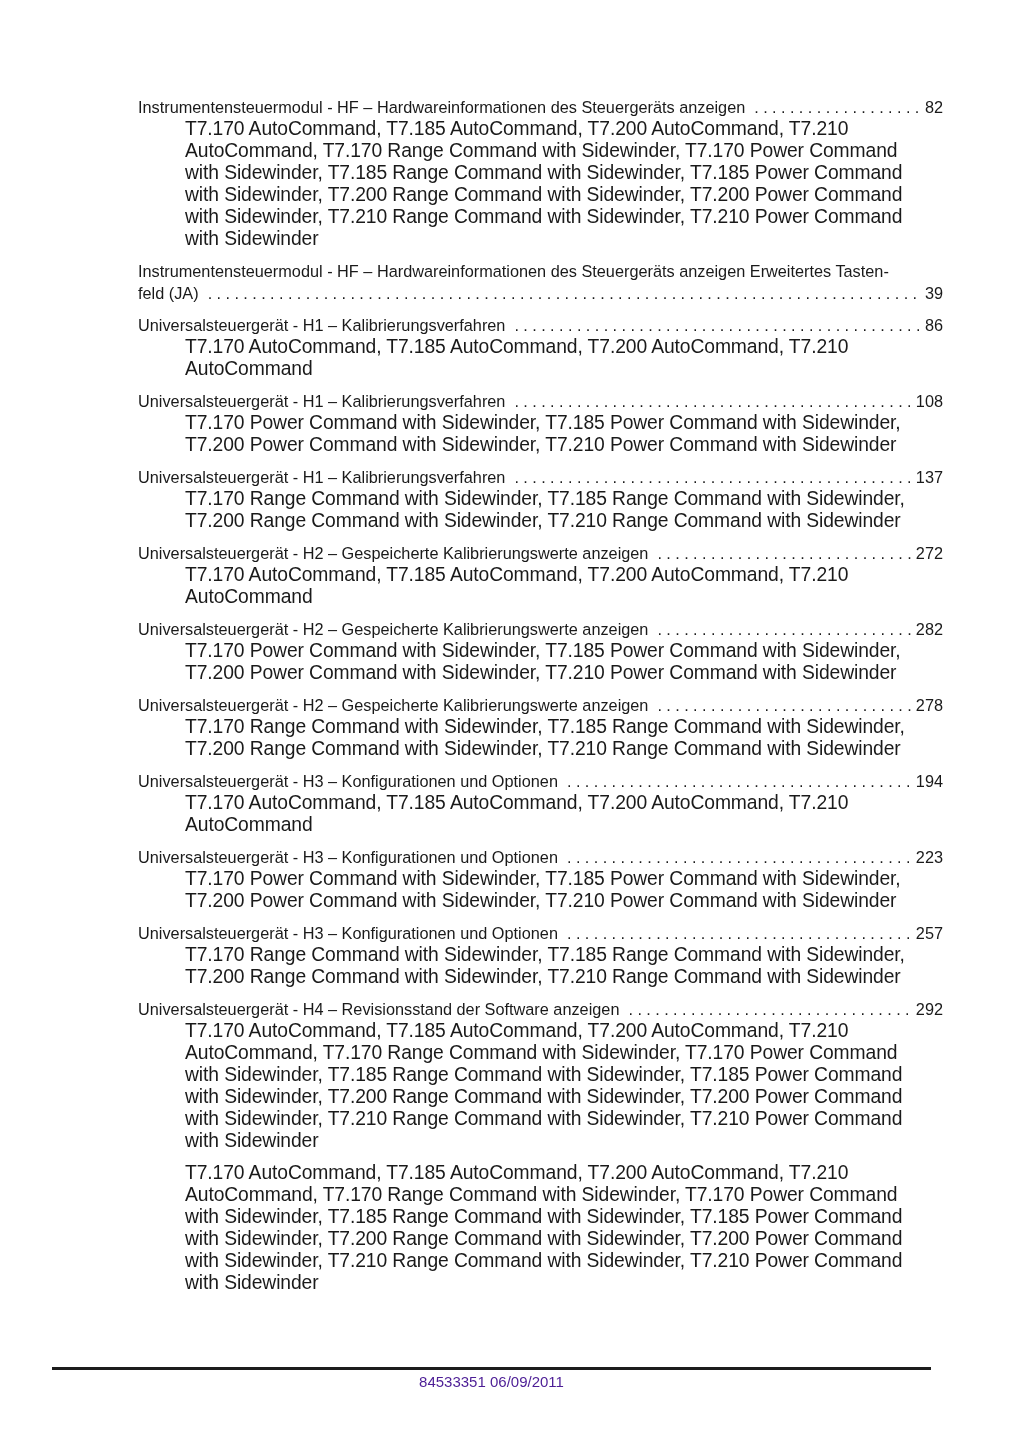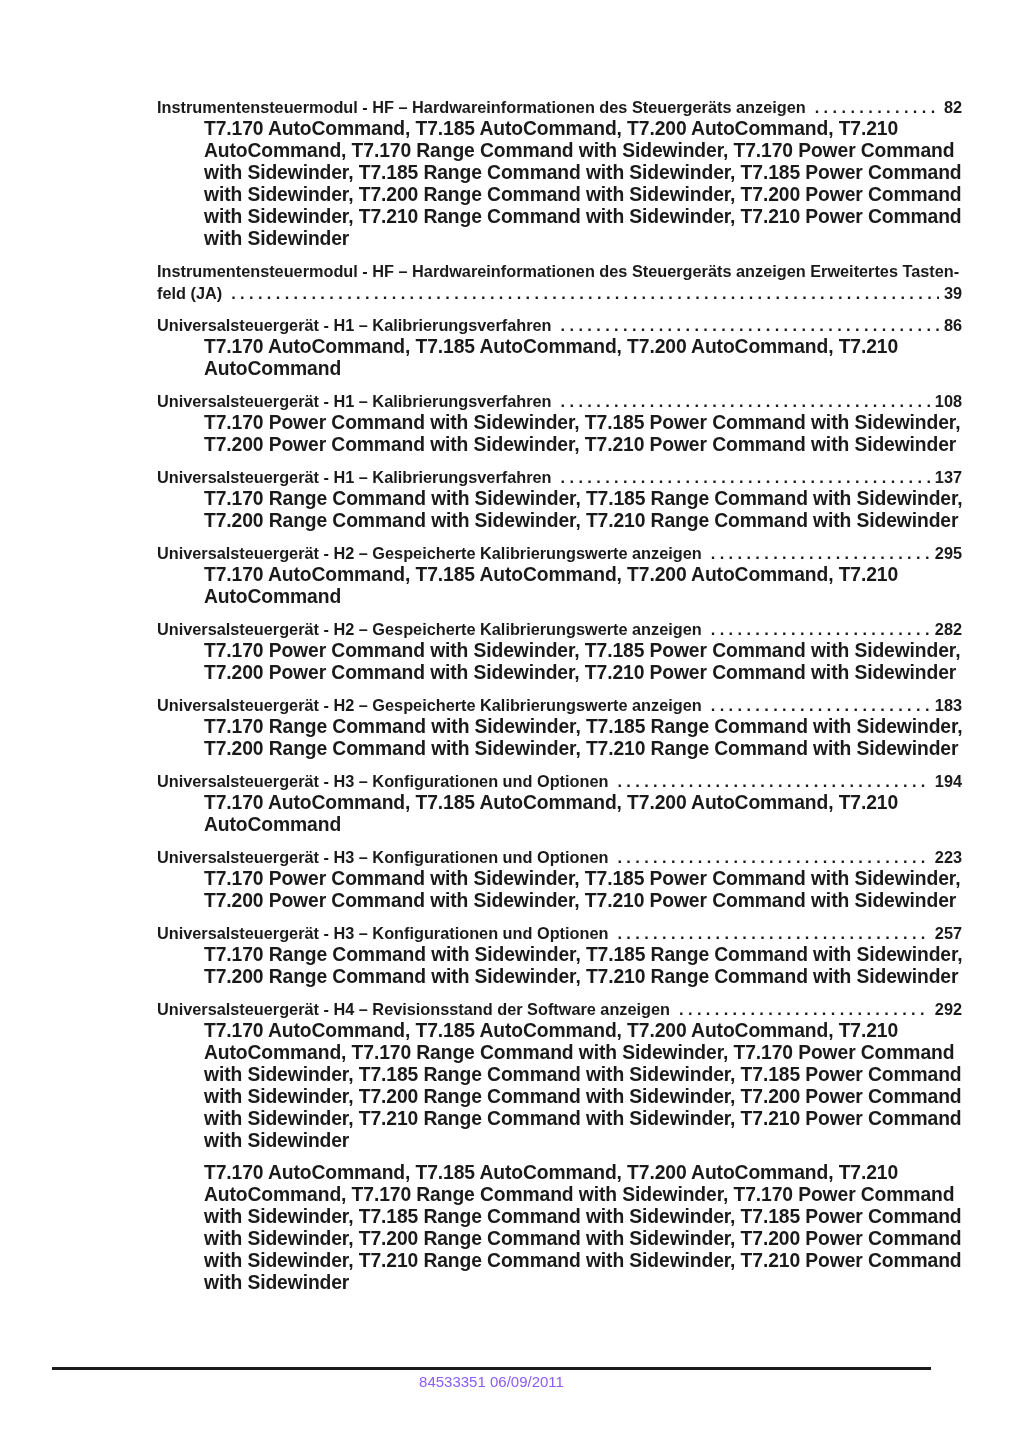--- a/index.html
+++ b/index.html
@@ -10,24 +10,23 @@
   body {
     width: 1024px;
     height: 1447px;
     background: #ffffff;
     position: relative;
     font-family: "Liberation Sans", sans-serif;
     color: #1a1a1a;
   }
   .toc {
     position: absolute;
-    left: 157px;
+    left: 138px;
     top: 96px;
     width: 805px; 
-    font-weight: bold;
   }
   .entry { margin-bottom: 10px; }
   .pre-line {
     font-size: 16.3px;
     line-height: 22px;
     white-space: nowrap;
   }
   .head-row {
     display: flex;
     align-items: baseline;
@@ -65,21 +64,21 @@
     background: #1c1c1c;
   }
   .footer-text {
     position: absolute;
     left: 52px;
     top: 1372px;
     width: 879px;
     text-align: center;
     font-size: 15px;
     line-height: 20px;
-    color: #8b5cf6;
+    color: #4c1d95;
   }
 </style>
 </head>
 <body>
 
 <main class="toc">
   <section class="entry">
 
     <div class="head-row">
       <span class="head-title">Instrumentensteuermodul - HF – Hardwareinformationen des Steuergeräts anzeigen</span>
@@ -143,21 +142,21 @@
         <div class="model-line">T7.170 Range Command with Sidewinder, T7.185 Range Command with Sidewinder,</div>
         <div class="model-line">T7.200 Range Command with Sidewinder, T7.210 Range Command with Sidewinder</div>
       </div>
   </section>
 
   <section class="entry">
 
     <div class="head-row">
       <span class="head-title">Universalsteuergerät - H2 – Gespeicherte Kalibrierungswerte anzeigen</span>
       <span class="dots"></span>
-      <span class="page-num">295</span>
+      <span class="page-num">272</span>
     </div>
     <div class="models">
         <div class="model-line">T7.170 AutoCommand, T7.185 AutoCommand, T7.200 AutoCommand, T7.210</div>
         <div class="model-line">AutoCommand</div>
       </div>
   </section>
 
   <section class="entry">
 
     <div class="head-row">
@@ -169,21 +168,21 @@
         <div class="model-line">T7.170 Power Command with Sidewinder, T7.185 Power Command with Sidewinder,</div>
         <div class="model-line">T7.200 Power Command with Sidewinder, T7.210 Power Command with Sidewinder</div>
       </div>
   </section>
 
   <section class="entry">
 
     <div class="head-row">
       <span class="head-title">Universalsteuergerät - H2 – Gespeicherte Kalibrierungswerte anzeigen</span>
       <span class="dots"></span>
-      <span class="page-num">183</span>
+      <span class="page-num">278</span>
     </div>
     <div class="models">
         <div class="model-line">T7.170 Range Command with Sidewinder, T7.185 Range Command with Sidewinder,</div>
         <div class="model-line">T7.200 Range Command with Sidewinder, T7.210 Range Command with Sidewinder</div>
       </div>
   </section>
 
   <section class="entry">
 
     <div class="head-row">

